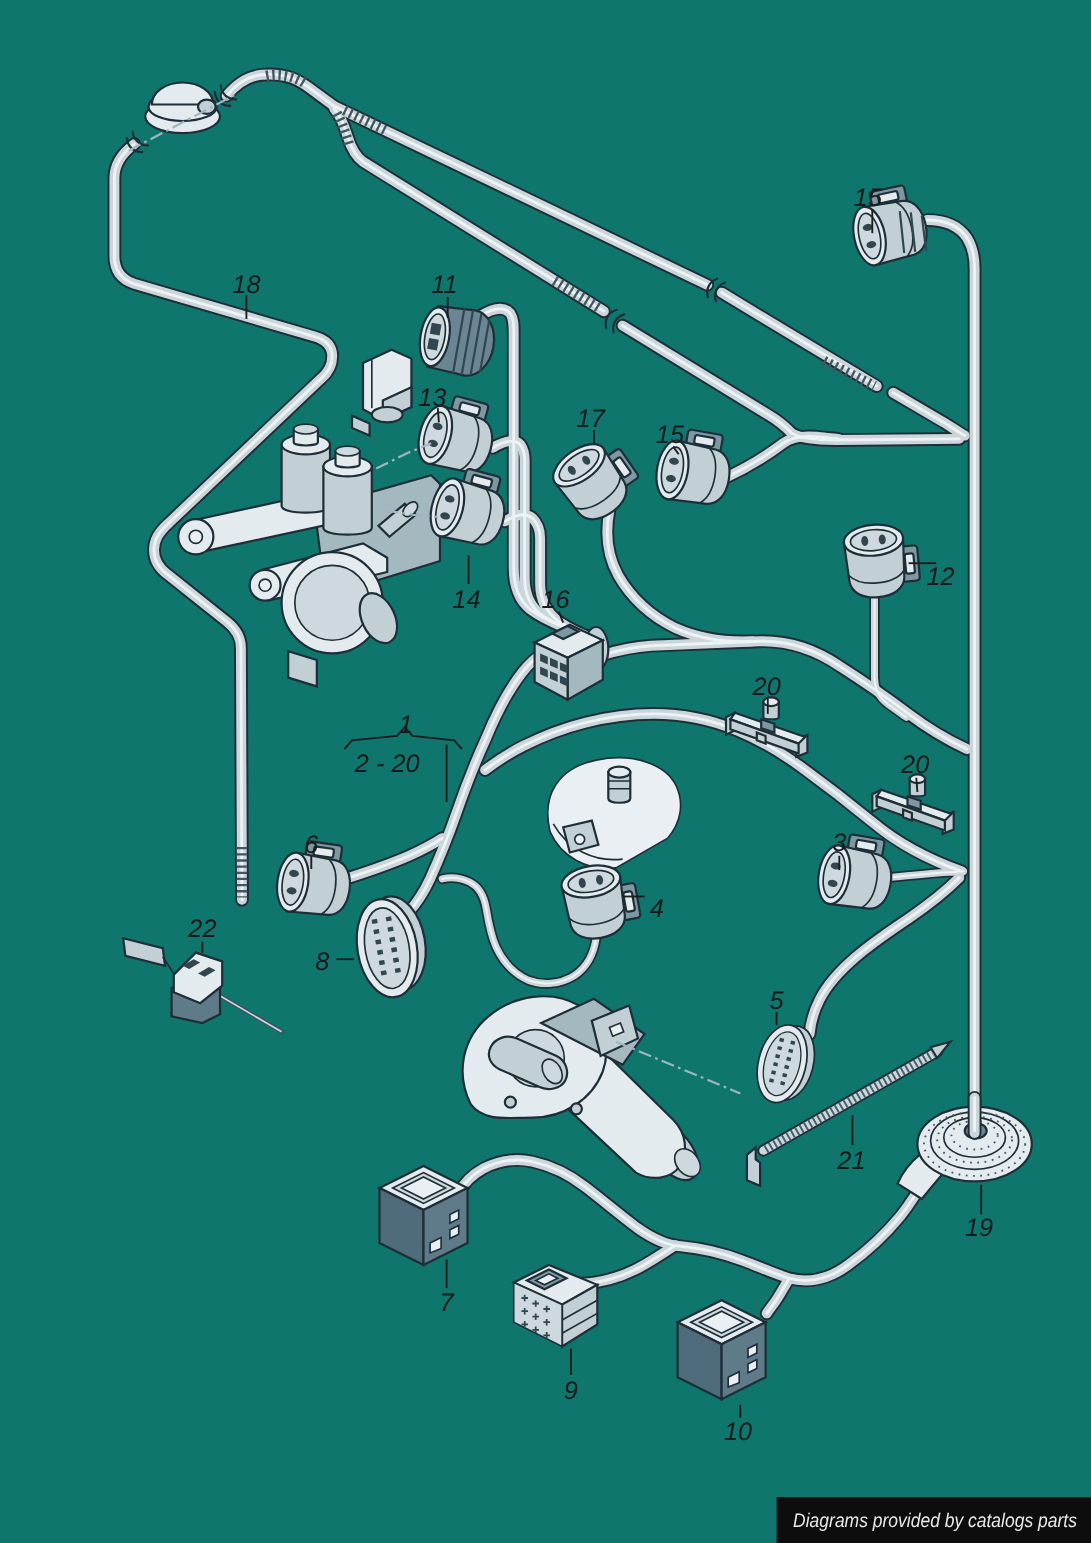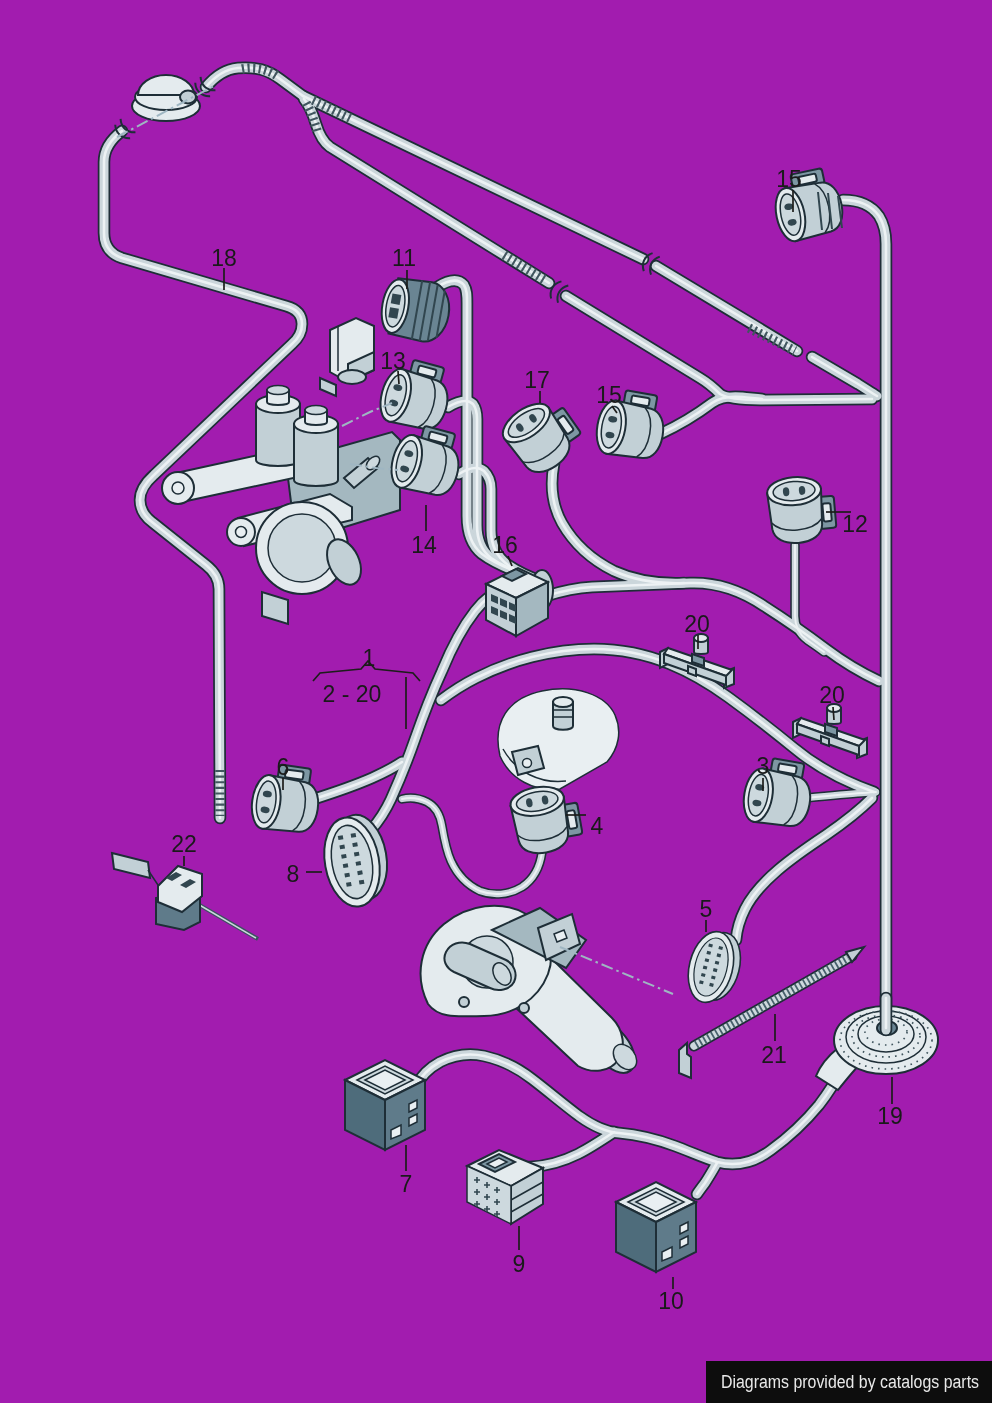--- a/index.html
+++ b/index.html
@@ -1,17 +1,17 @@
 <!DOCTYPE html>
 <html><head>
 <meta charset="utf-8">
 <style>
   html,body{margin:0;padding:0;background:#ffffff;}
-  #stage{position:relative;width:992px;height:1403px;background:#a21caf;overflow:hidden;
-         font-family:"Liberation Sans",sans-serif;}
+  #stage{position:relative;width:992px;height:1403px;background:#0f766e;overflow:hidden;
+         font-family:"Liberation Sans",sans-serif;font-style:italic;}
   svg{display:block}
   .callout{font-family:"Liberation Sans",sans-serif;font-size:23px;fill:#1a1a1a;
            text-anchor:middle;}
   .leader{fill:none;stroke:#1d1d1b;stroke-width:1.7;}
   .dashdot{fill:none;stroke:#9fb6c2;stroke-width:2;stroke-dasharray:12 4 2.5 4;}
   .rib{fill:none;stroke:#41565f;stroke-width:9.5;stroke-dasharray:2.1 3.5;stroke-linecap:butt;}
   .rib2{fill:none;stroke:#47606c;stroke-width:8;stroke-dasharray:1.8 2.8;}
   .brkm{fill:none;stroke:#1e2e37;stroke-width:2;}
   .clight{fill:#e4ebee;stroke:#1e2e37;stroke-width:2;}
   .cmid{fill:#c2d0d6;stroke:#1e2e37;stroke-width:2;}

